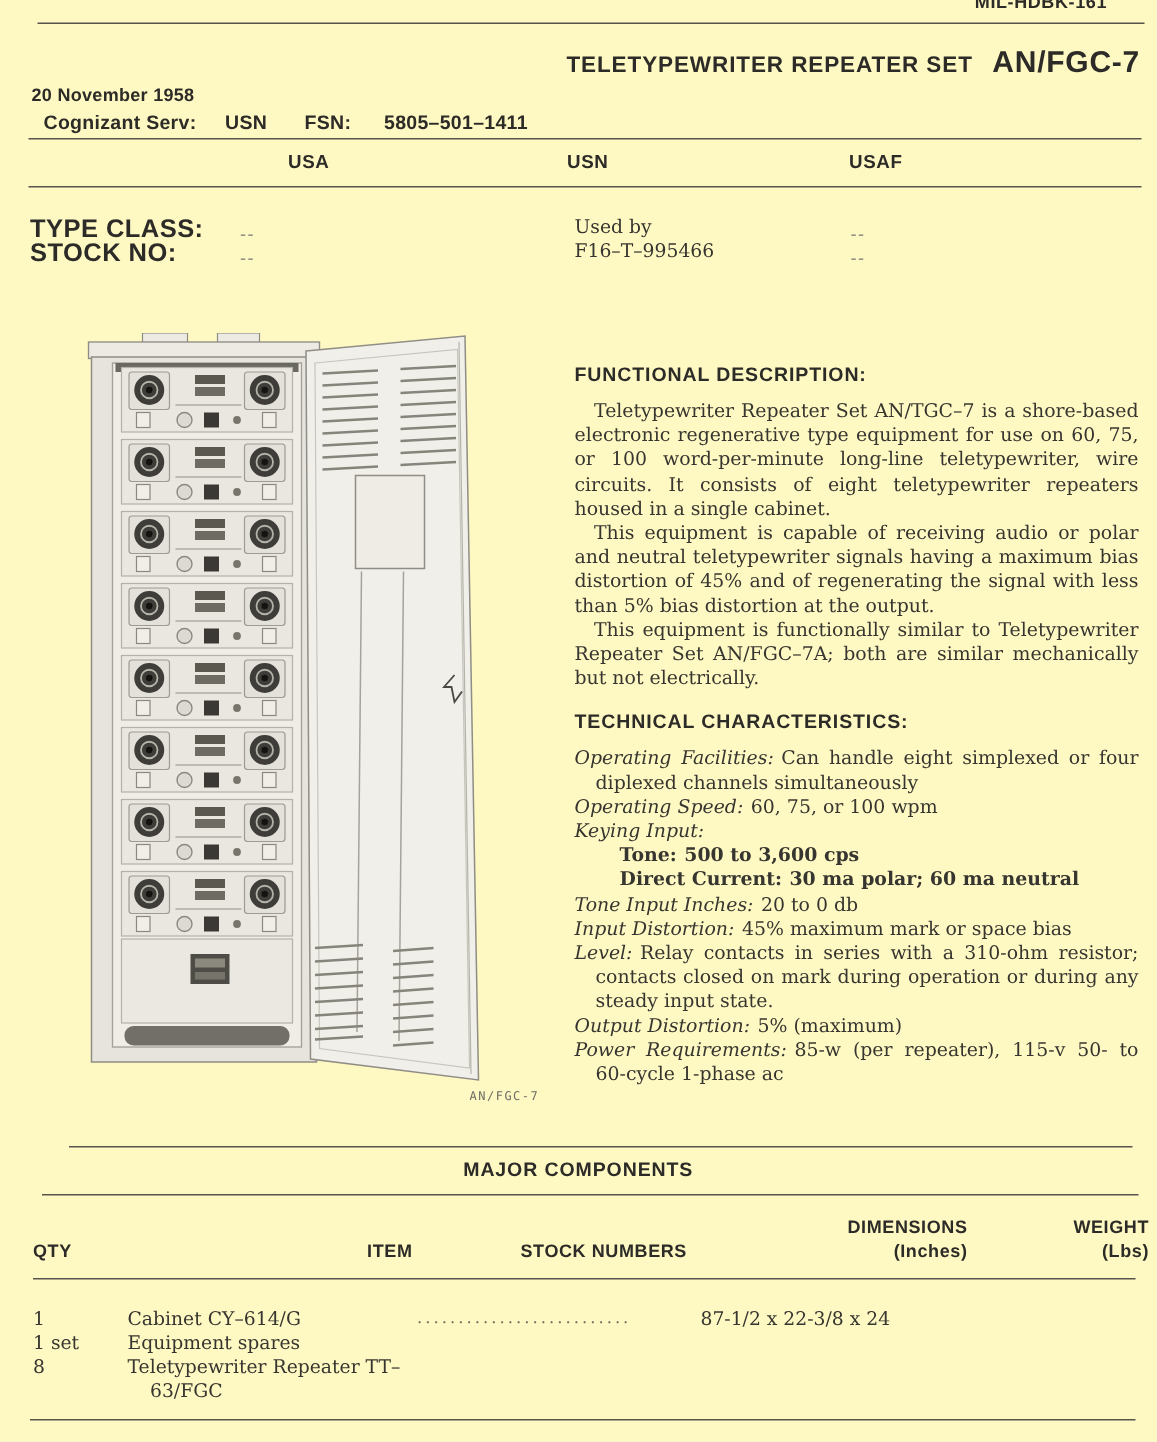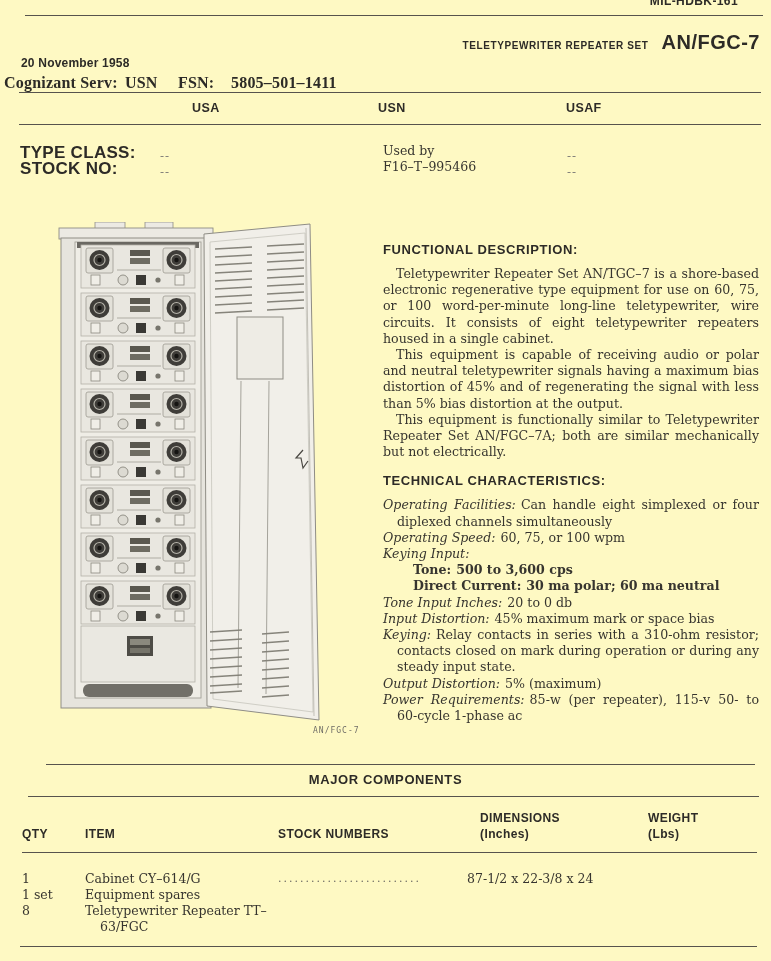--- a/index.html
+++ b/index.html
@@ -7,24 +7,24 @@
   .page{position:relative;width:771px;height:961px;background:#fef9c3;overflow:hidden;
         font-family:"Liberation Sans",sans-serif;}
   .rule{position:absolute;height:1px;background:#57544d;}
   .sans{font-family:"Liberation Sans",sans-serif;font-weight:bold;color:#2d2b27;}
   .serif{font-family:"DejaVu Serif",serif;color:#37352f;}
   .abs{position:absolute;}
 
   
   .docref{top:-6px;right:33px;font-size:12px;letter-spacing:.4px;}
   .titlerow{top:31px;right:11px;display:flex;align-items:baseline;gap:13px;}
-  .title-small{font-size:10px;letter-spacing:.6px;}
+  .title-small{font-size:15px;letter-spacing:.6px;}
   .title-model{font-size:20px;letter-spacing:.5px;}
   .dateline{left:21px;top:56px;font-size:12px;letter-spacing:.2px;}
-  .cogline{left:4px;top:74px;font-size:16px;letter-spacing:.2px;font-family:Liberation Serif, serif;}
+  .cogline{left:29px;top:74px;font-size:13px;letter-spacing:.2px;}
   .cogline .w1{display:inline-block;width:121px;}
   .cogline .w2{display:inline-block;width:53px;}
 
   
   .svc-col{top:101px;font-size:12.5px;letter-spacing:.4px;}
   .fld-label{font-size:17px;letter-spacing:.3px;line-height:16px;}
   .dashes{font-size:12px;line-height:16px;color:#85837b;letter-spacing:1px;}
   .usn-val{font-size:12.5px;line-height:16px;}
 
   
@@ -40,21 +40,21 @@
   .rightcol p{font-family:"DejaVu Serif",serif;color:#37352f;font-size:12.6px;
               line-height:16.2px;text-align:justify;text-indent:13px;margin:0;}
   .tc-item{font-family:"DejaVu Serif",serif;color:#37352f;font-size:12.6px;
            line-height:16.2px;text-align:justify;padding-left:14px;text-indent:-14px;}
   .tc-item.ind{padding-left:30px;text-indent:0;font-weight:bold;}
   .tc-item .lbl{margin-right:5px;}
   .tc-item .lbl.it{font-style:italic;}
 
   
   .mc-head{top:772px;left:0;right:0;text-align:center;font-size:13px;letter-spacing:.6px;}
-  .th{font-size:12px;letter-spacing:.4px;line-height:16px;text-align:left;}
+  .th{font-size:12px;letter-spacing:.4px;line-height:16px;text-align:right;}
   .tr-span{position:absolute;font-size:12.5px;line-height:15.5px;}
   .dots{letter-spacing:2px;font-size:11px;color:#6e6c64;}
   .item-wrap{white-space:pre-line;padding-left:15px;text-indent:-15px;display:inline-block;width:195px;}
 </style>
 </head>
 <body>
 
 <div class="page">
 
   <div class="abs sans docref">MIL-HDBK-161</div>
@@ -166,21 +166,21 @@
     <p>This equipment is functionally similar to Teletypewriter Repeater Set AN/FGC–7A; both are similar mechanically but not electrically.</p>
 
     <h2 class="tc-h">TECHNICAL CHARACTERISTICS:</h2>
     <div class="tc-item"><span class="lbl it">Operating Facilities:</span><span>Can handle eight simplexed or four diplexed channels simultaneously</span></div>
     <div class="tc-item"><span class="lbl it">Operating Speed:</span><span>60, 75, or 100 wpm</span></div>
     <div class="tc-item"><span class="lbl it">Keying Input:</span><span></span></div>
     <div class="tc-item ind"><span class="lbl">Tone:</span><span>500 to 3,600 cps</span></div>
     <div class="tc-item ind"><span class="lbl">Direct Current:</span><span>30 ma polar; 60 ma neutral</span></div>
     <div class="tc-item"><span class="lbl it">Tone Input Inches:</span><span>20 to 0 db</span></div>
     <div class="tc-item"><span class="lbl it">Input Distortion:</span><span>45% maximum mark or space bias</span></div>
-    <div class="tc-item"><span class="lbl it">Keying:</span><span>Relay contacts in series with a 310-ohm resistor; contacts closed on mark during operation or during any steady input state.</span></div>
+    <div class="tc-item"><span class="lbl it">Level:</span><span>Relay contacts in series with a 310-ohm resistor; contacts closed on mark during operation or during any steady input state.</span></div>
     <div class="tc-item"><span class="lbl it">Output Distortion:</span><span>5% (maximum)</span></div>
     <div class="tc-item"><span class="lbl it">Power Requirements:</span><span>85-w (per repeater), 115-v 50- to 60-cycle 1-phase ac</span></div>
   </div>
 
   <div class="rule" style="left:46px;right:16px;top:764px;"></div>
   <div class="abs sans mc-head">MAJOR COMPONENTS</div>
   <div class="rule" style="left:28px;right:12px;top:796px;"></div>
 
   <div class="abs sans th" style="left:480px;width:165px;top:810px;">
     <div>DIMENSIONS</div>

